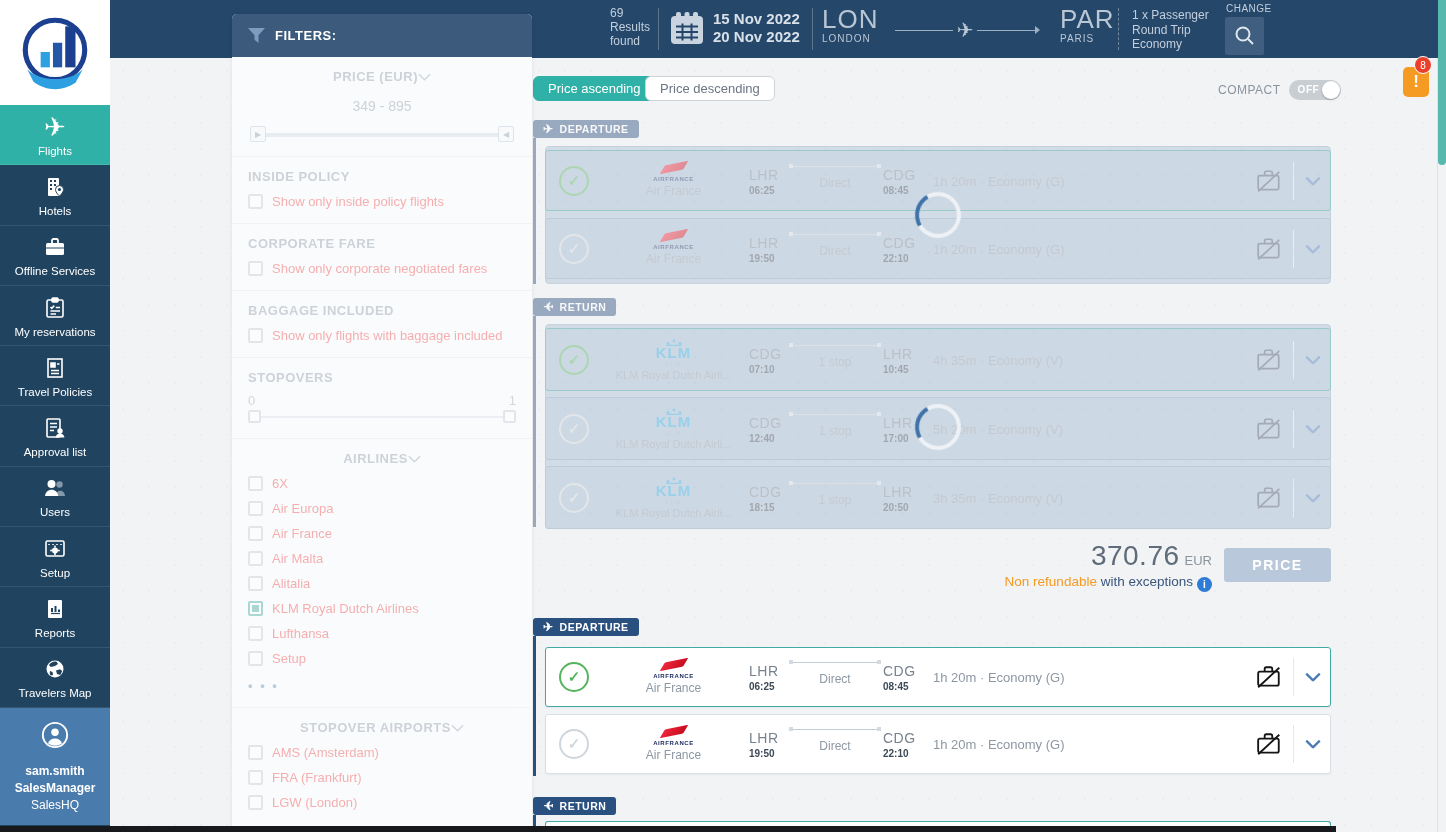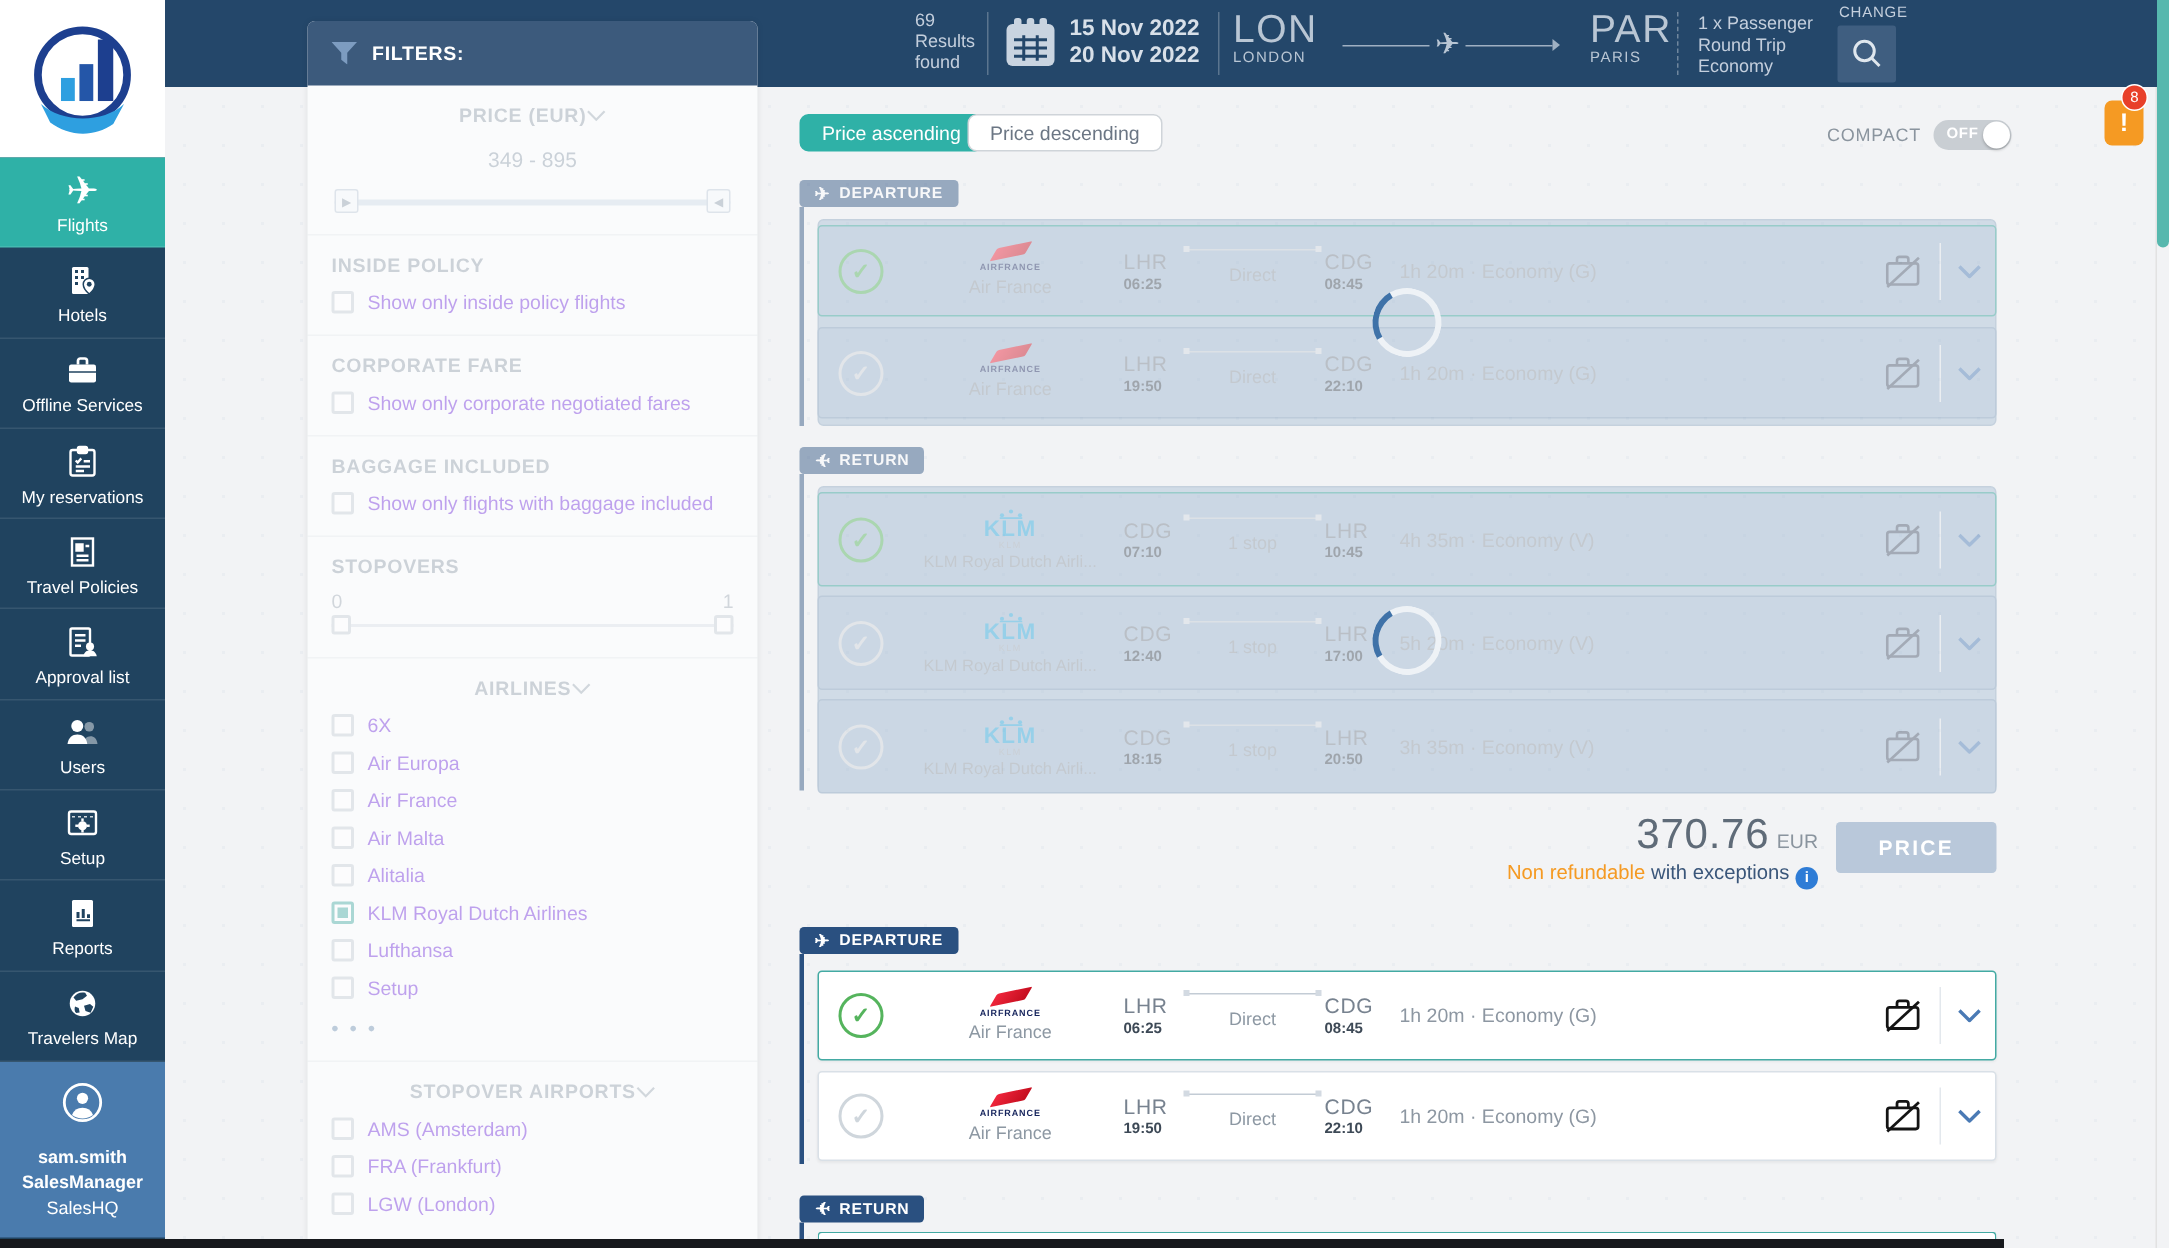--- a/index.html
+++ b/index.html
@@ -60,35 +60,35 @@
   .compact-label { font-size:12px; color:#8a949e; letter-spacing:.5px; }
   .toggle { width:52px; height:20px; background:#c9ced3; border-radius:10px; position:relative; cursor:pointer; }
   .toggle .tg-text { position:absolute; left:9px; top:4px; font-size:10px; font-weight:bold; color:#fff; letter-spacing:.5px; }
   .toggle .tg-knob { position:absolute; right:1px; top:1px; width:18px; height:18px; background:#fff; border-radius:50%; box-shadow:0 1px 2px rgba(0,0,0,.25); }
   .alert-btn { position:absolute; left:1403px; top:67px; width:26px; height:30px; background:#f59a23; border-radius:5px;
     color:#fff; font-size:17px; font-weight:bold; display:flex; align-items:center; justify-content:center; cursor:pointer; }
   .alert-badge { position:absolute; left:1414px; top:56px; width:18px; height:18px; background:#e8402a; border:1px solid #fff;
     border-radius:50%; color:#fff; font-size:10px; display:flex; align-items:center; justify-content:center; }
 
   
-  .filters { position:absolute; left:205px; top:14px; width:300px; height:818px; background:#fafbfc;
+  .filters { position:absolute; left:232px; top:14px; width:300px; height:818px; background:#fafbfc;
     border-radius:5px 5px 0 0; box-shadow:0 0 4px rgba(0,0,0,.08); }
   .f-header { height:43px; background:#3c5a7c; border-radius:5px 5px 0 0; display:flex; align-items:center; gap:10px; padding:0 16px;
     color:#fff; font-size:13px; font-weight:bold; letter-spacing:.5px; }
   .f-fade { opacity:.42; }
   .f-sec { padding:12px 16px 14px 16px; border-bottom:1px solid #e6e9ec; }
   .f-label-row { display:flex; align-items:center; justify-content:center; }
   .f-label { font-size:13px; font-weight:bold; color:#8e9aa7; letter-spacing:.5px; }
   .f-chev { color:#9aa6b2; }
   .f-range { text-align:center; font-size:14px; color:#8a99a8; margin:14px 0 12px; }
   .slider { position:relative; height:16px; }
   .slider .track { position:absolute; left:2px; right:2px; top:7px; height:4px; background:#ccd9e6; border-radius:2px; }
   .slider .hdl { position:absolute; top:0; width:16px; height:16px; background:#f5f8fa; border:1px solid #b9c6d4;
     border-radius:2px; font-size:8px; color:#8a99a8; display:flex; align-items:center; justify-content:center; }
-  .chk-row { display:flex; align-items:center; gap:9px; margin-top:10px; font-size:13px; color:#6d28d9; cursor:pointer; }
+  .chk-row { display:flex; align-items:center; gap:9px; margin-top:10px; font-size:13px; color:#ef4444; cursor:pointer; }
   .cbox { width:15px; height:15px; border:2px solid #c3cbd3; border-radius:2px; background:#fff; flex:0 0 auto; position:relative; }
   .cbox.on { border-color:#3da69e; }
   .cbox.on::after { content:""; position:absolute; left:2px; top:2px; right:2px; bottom:2px; background:#3da69e; }
   .stop-lbls { display:flex; justify-content:space-between; font-size:13px; color:#99a4b0; margin:8px 0 2px; }
   .slider2 { position:relative; height:14px; }
   .slider2 .track { position:absolute; left:0; right:0; top:6px; height:2px; background:#d7dee6; }
   .slider2 .hdl { position:absolute; top:0; width:13px; height:13px; border:2px solid #c3cbd3; background:#fff; border-radius:2px; }
   .more-dots { margin-top:12px; font-size:13px; font-weight:bold; color:#6b8cae; letter-spacing:2px; cursor:pointer; }
 
   

